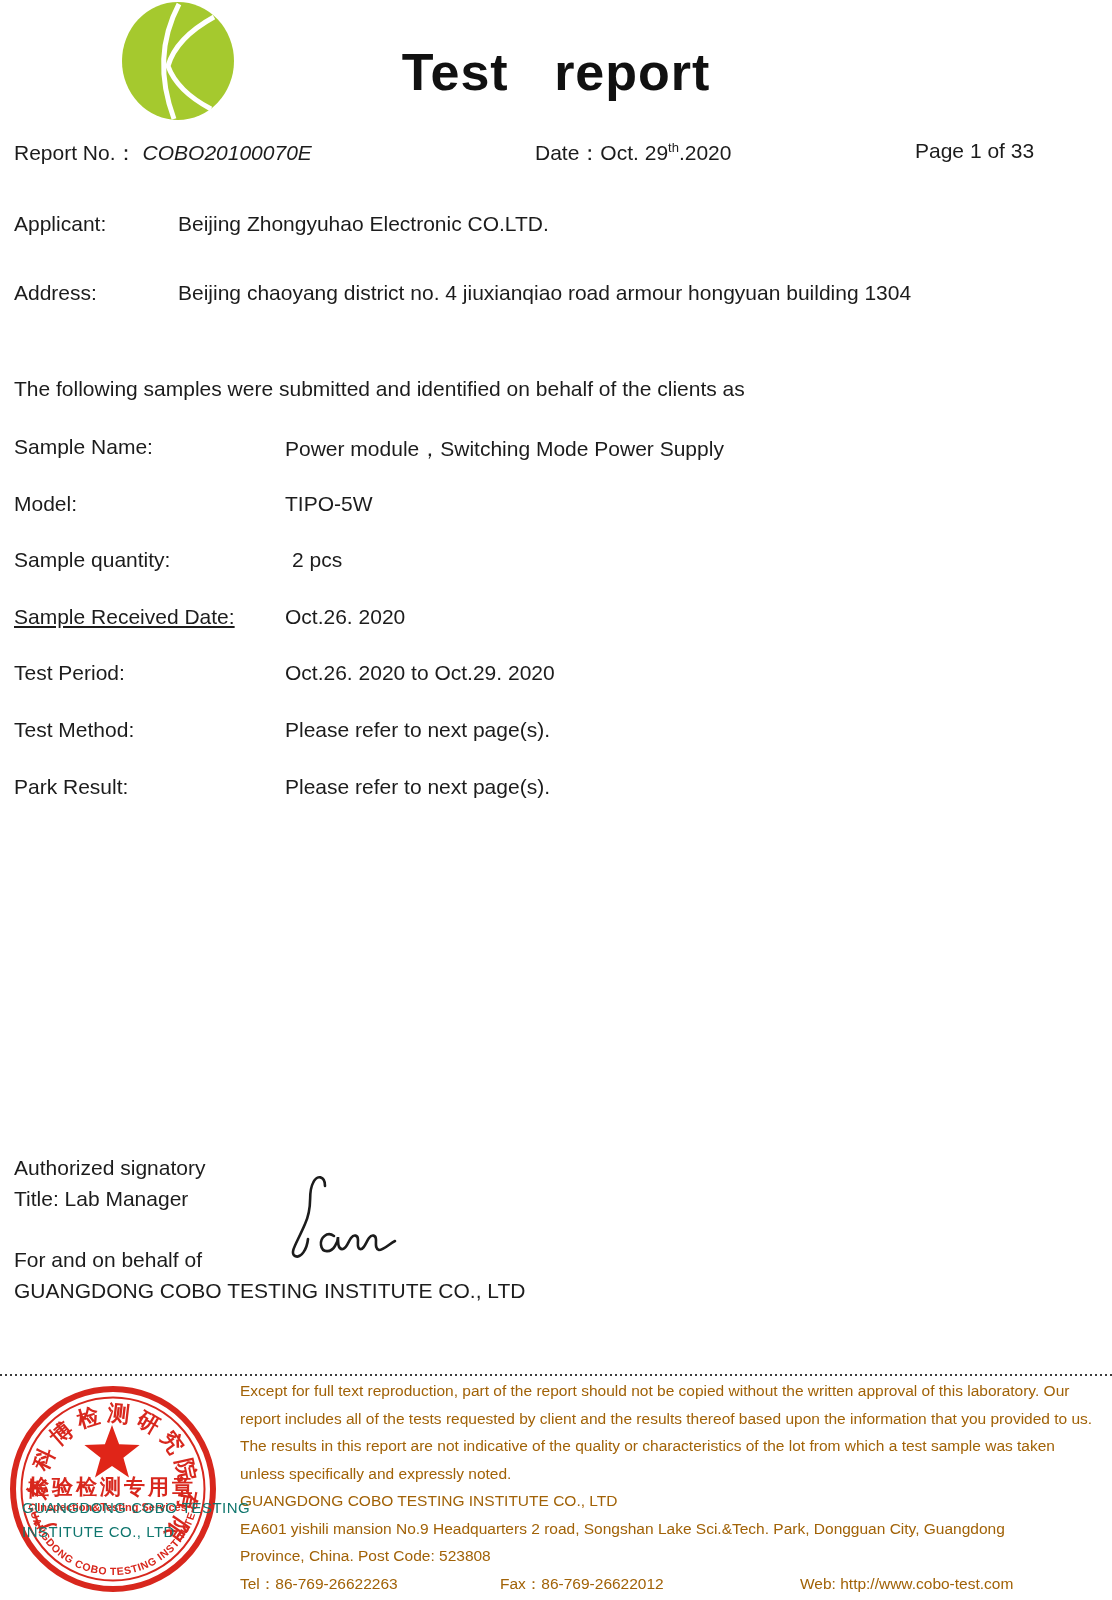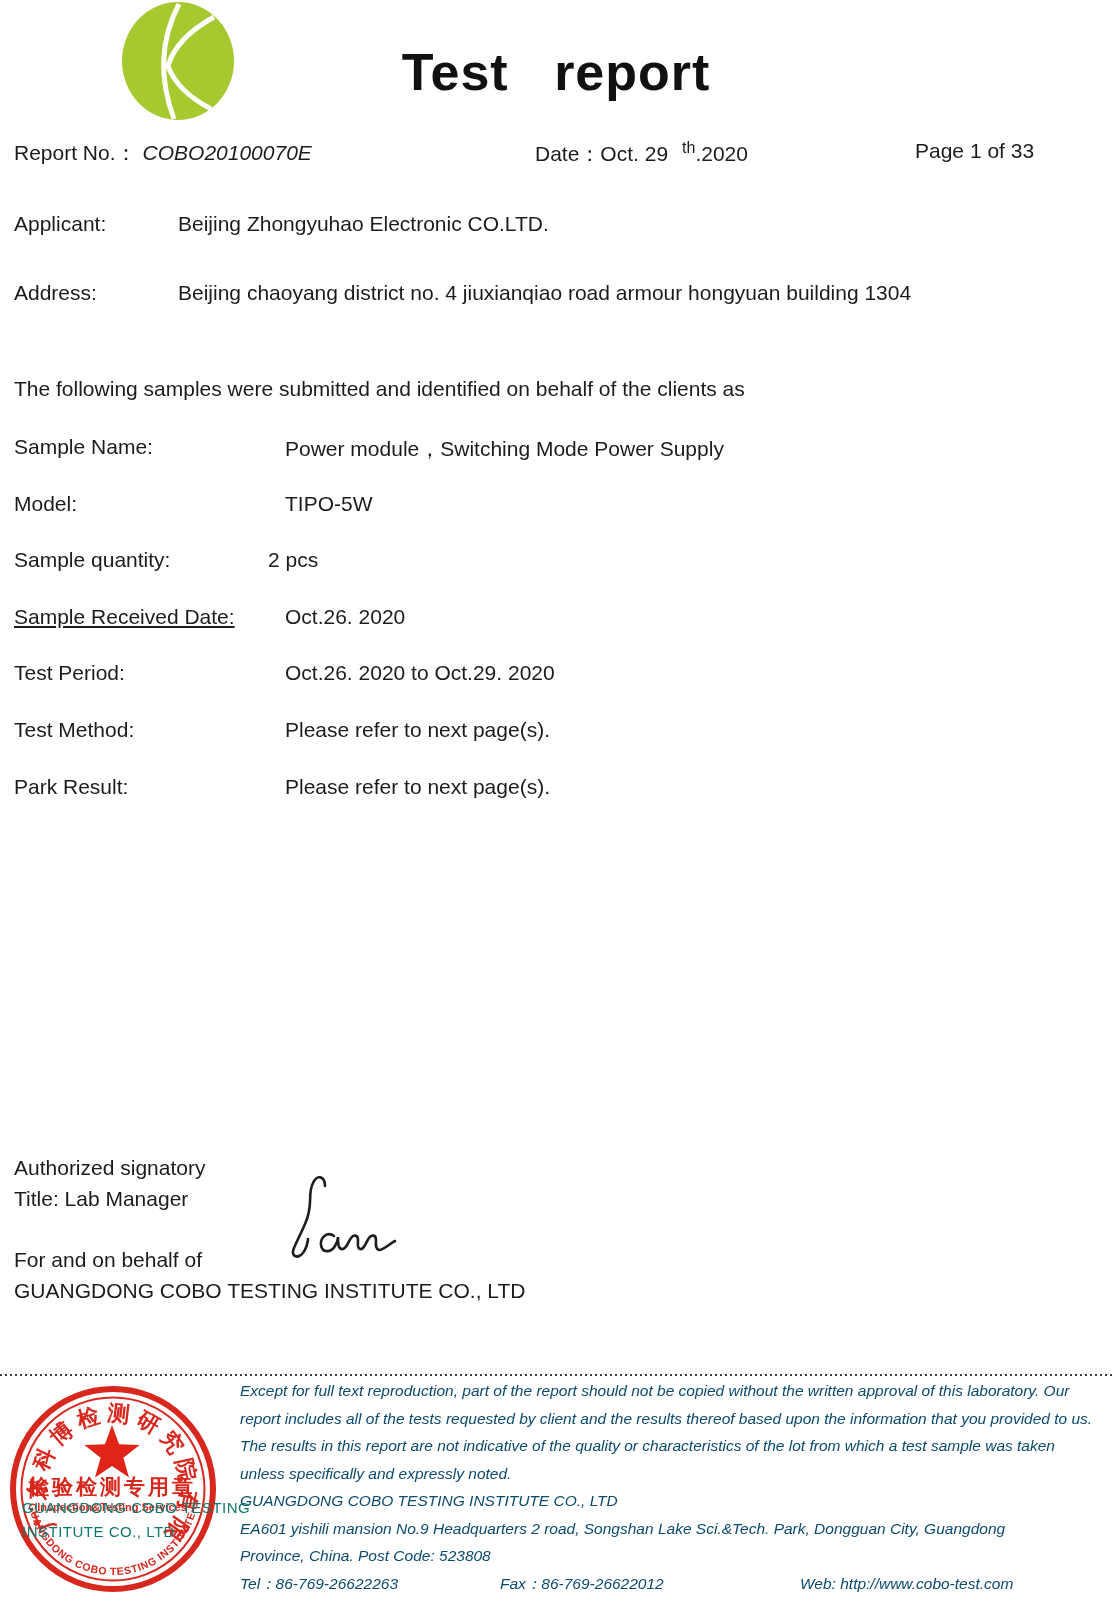--- a/index.html
+++ b/index.html
@@ -8,32 +8,32 @@
     font-family:"Liberation Sans","DejaVu Sans",sans-serif;color:#1c1c1c;
   }
   .abs{position:absolute;}
   
   .doc-title{
     top:42px;left:0;width:1112px;text-align:center;
     font-size:52px;font-weight:700;letter-spacing:1px;word-spacing:30px;color:#111;
   }
   
   .hdr{top:139px;font-size:21px;color:#1c1c1c;}
-  .hdr sup{font-size:16px;margin-left:14px;}
+  .hdr sup{font-size:13px;}
   
   .lbl,.val,.line{font-size:21px;color:#1c1c1c;white-space:nowrap;}
   
   .sig-line{font-size:21px;color:#1c1c1c;white-space:nowrap;}
   
   .divider{
     top:1374px;left:0;width:1112px;height:2px;
     background:repeating-linear-gradient(90deg,#3c3c3c 0 2px,transparent 2px 5px);
   }
   
-  .footer-block{top:1377px;left:240px;width:860px;font-size:15.5px;line-height:27.5px;color:#0c4a6e;font-style:italic;}
+  .footer-block{top:1377px;left:240px;width:860px;font-size:15.5px;line-height:27.5px;color:#a16207;}
   .footer-line{position:relative;height:27.5px;white-space:nowrap;}
   .fax-span{position:absolute;left:260px;top:0;}
   .web-span{position:absolute;left:560px;top:0;}
   
   .stamp-overlay{
     left:22px;width:216px;text-align:left;font-size:15px;color:#0f766e;
     letter-spacing:0.5px;white-space:nowrap;z-index:5;
   }
   svg{display:block;}
 </style>
@@ -65,21 +65,21 @@
 
   <div class="abs line" style="left:14px;top:377px;">The following samples were submitted and identified on behalf of the clients as</div>
 
   <div class="abs lbl" style="left:14px;top:435px;">Sample Name:</div>
   <div class="abs val" style="left:285px;top:435px;">Power module，Switching Mode Power Supply</div>
 
   <div class="abs lbl" style="left:14px;top:492px;">Model:</div>
   <div class="abs val" style="left:285px;top:492px;">TIPO-5W</div>
 
   <div class="abs lbl" style="left:14px;top:548px;">Sample quantity:</div>
-  <div class="abs val" style="left:268px;top:548px;">2 pcs</div>
+  <div class="abs val" style="left:292px;top:548px;">2 pcs</div>
 
   <div class="abs lbl" style="left:14px;top:605px;text-decoration:underline;">Sample Received Date:</div>
   <div class="abs val" style="left:285px;top:605px;">Oct.26. 2020</div>
 
   <div class="abs lbl" style="left:14px;top:661px;">Test Period:</div>
   <div class="abs val" style="left:285px;top:661px;">Oct.26. 2020 to Oct.29. 2020</div>
 
   <div class="abs lbl" style="left:14px;top:718px;">Test Method:</div>
   <div class="abs val" style="left:285px;top:718px;">Please refer to next page(s).</div>
 

